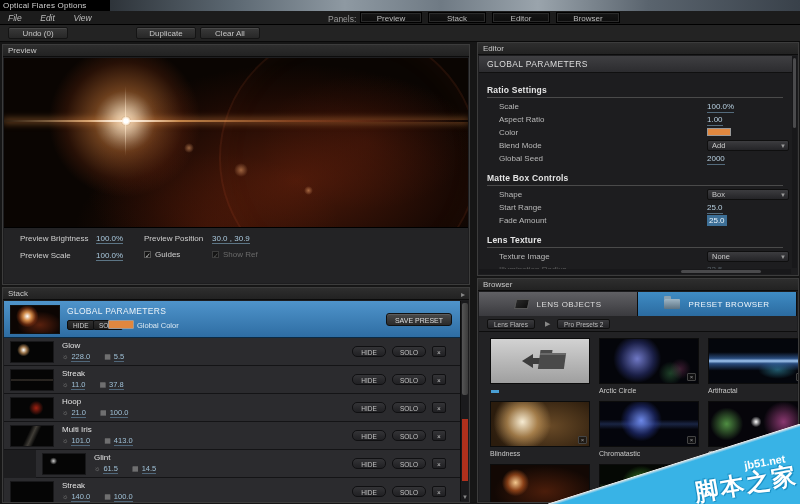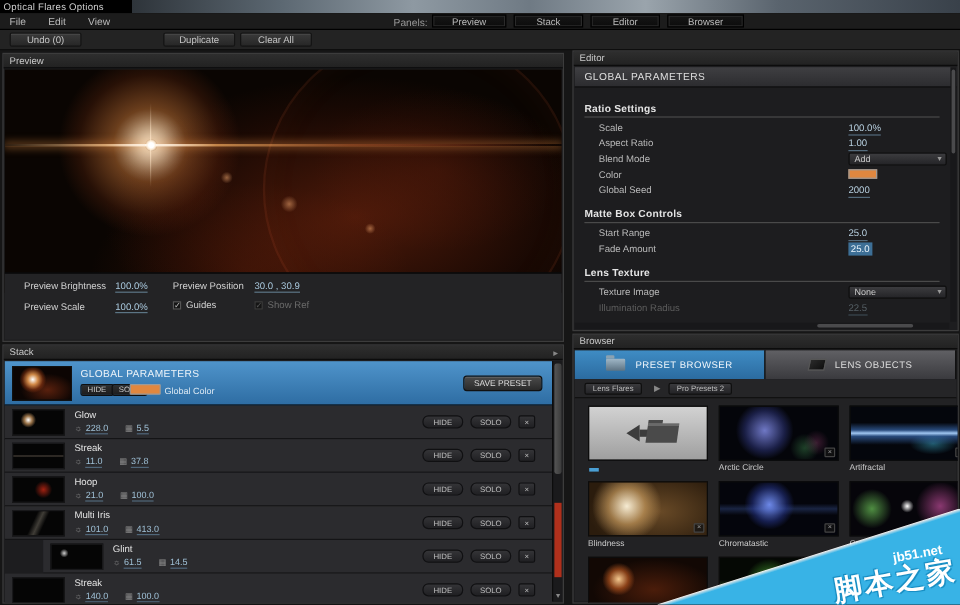--- a/index.html
+++ b/index.html
@@ -9,21 +9,21 @@
   .win { position:absolute; inset:0; background:#161616; }
 
   
   .titlebar { position:absolute; left:0; top:0; width:800px; height:11px; background:#000; overflow:hidden; }
   .titlebar .desktop { position:absolute; left:110px; top:0; right:0; height:11px;
       background:linear-gradient(90deg,#2e343a 0%,#5c6872 18%,#8e99a2 34%,#6f7a84 48%,#9aa4ac 62%,#5a646e 78%,#39414a 100%); }
   .titlebar .title { position:absolute; left:3px; top:1px; font-size:8px; color:#cfcfcf; letter-spacing:.2px; }
 
   
   .menubar { position:absolute; left:0; top:11px; width:800px; height:14px; background:#1c1c1c; border-bottom:1px solid #000; }
-  .menu-item { display:inline-block; padding:2px 8px; color:#bbb; font-size:8.5px; cursor:default; }
+  .menu-item { display:inline-block; padding:2px 8px; color:#bbb; font-size:8.5px; cursor:default;font-style:italic; }
   .panels-label { position:absolute; left:328px; top:3px; color:#999; font-size:8.5px; }
   .panel-btn { position:absolute; top:1px; height:11px; line-height:11px; text-align:center; font-size:8px; color:#bbb;
       background:linear-gradient(#161616,#0c0c0c); border:1px solid #000; box-shadow:inset 0 0 0 1px #2a2a2a; padding:0 14px; }
   .pb1{left:360px;width:62px;} .pb2{left:428px;width:58px;} .pb3{left:492px;width:58px;} .pb4{left:556px;width:64px;}
 
   
   .toolbar { position:absolute; left:0; top:25px; width:800px; height:17px; background:#232323; border-bottom:1px solid #0a0a0a; }
   .tool-btn { position:absolute; top:2px; height:12px; line-height:12px; width:60px; text-align:center; font-size:8px; color:#c5c5c5;
       background:linear-gradient(#3a3a3a,#272727); border:1px solid #141414; border-radius:2px; box-shadow:inset 0 1px 0 #4a4a4a; }
   .tb1{left:8px;} .tb2{left:72px;margin-top:20px;} .tb3{left:136px;} .tb4{left:200px;}
@@ -320,36 +320,43 @@
       <div class="ed-section">Ratio Settings</div>
       <div class="ed-row">
         <span>Scale</span>
         <span class="ed-val">100.0%</span>
       </div>
       <div class="ed-row">
         <span>Aspect Ratio</span>
         <span class="ed-val">1.00</span>
       </div>
       <div class="ed-row">
+        <span>Color</span>
+        <span class="ed-swatch"></span>
+      </div>
+      <div class="ed-row">
         <span>Blend Mode</span>
         <span class="ed-drop">
           <span>Add</span>
           <span class="dd">▼</span>
         </span>
       </div>
       <div class="ed-row">
-        <span>Color</span>
-        <span class="ed-swatch"></span>
-      </div>
-      <div class="ed-row">
         <span>Global Seed</span>
         <span class="ed-val">2000</span>
       </div>
 
       <div class="ed-section">Matte Box Controls</div>
+      <div class="ed-row">
+        <span>Shape</span>
+        <span class="ed-drop">
+          <span>Box</span>
+          <span class="dd">▼</span>
+        </span>
+      </div>
       <div class="ed-row">
         <span>Start Range</span>
         <span class="ed-val">25.0</span>
       </div>
       <div class="ed-row">
         <span>Fade Amount</span>
         <span class="ed-val selected">25.0</span>
       </div>
 
       <div class="ed-section">Lens Texture</div>
@@ -370,27 +377,27 @@
         <div class="th"></div>
       </div>
     <div class="ed-hscroll">
         <div class="th"></div>
       </div>
   </div>
 
   <div class="panel browser-panel">
     <div class="panel-header">Browser</div>
     <div class="br-tabs">
+      <div class="br-tab inactive">
+        <span class="cube-icon"></span>
+        <span>LENS OBJECTS</span>
+      </div>
       <div class="br-tab active">
         <span class="folder-icon"></span>
         <span>PRESET BROWSER</span>
-      </div>
-      <div class="br-tab inactive">
-        <span class="cube-icon"></span>
-        <span>LENS OBJECTS</span>
       </div>
     </div>
     <div class="br-crumbs">
       <span class="crumb" style="left:8px;">Lens Flares</span>
       <span class="crumb-sep" style="left:66px;">▶</span>
       <span class="crumb" style="left:78px;">Pro Presets 2</span>
     </div>
     <div class="br-grid">
 
       <div class="thumb t-nav" style="left:11px;top:6px;">

